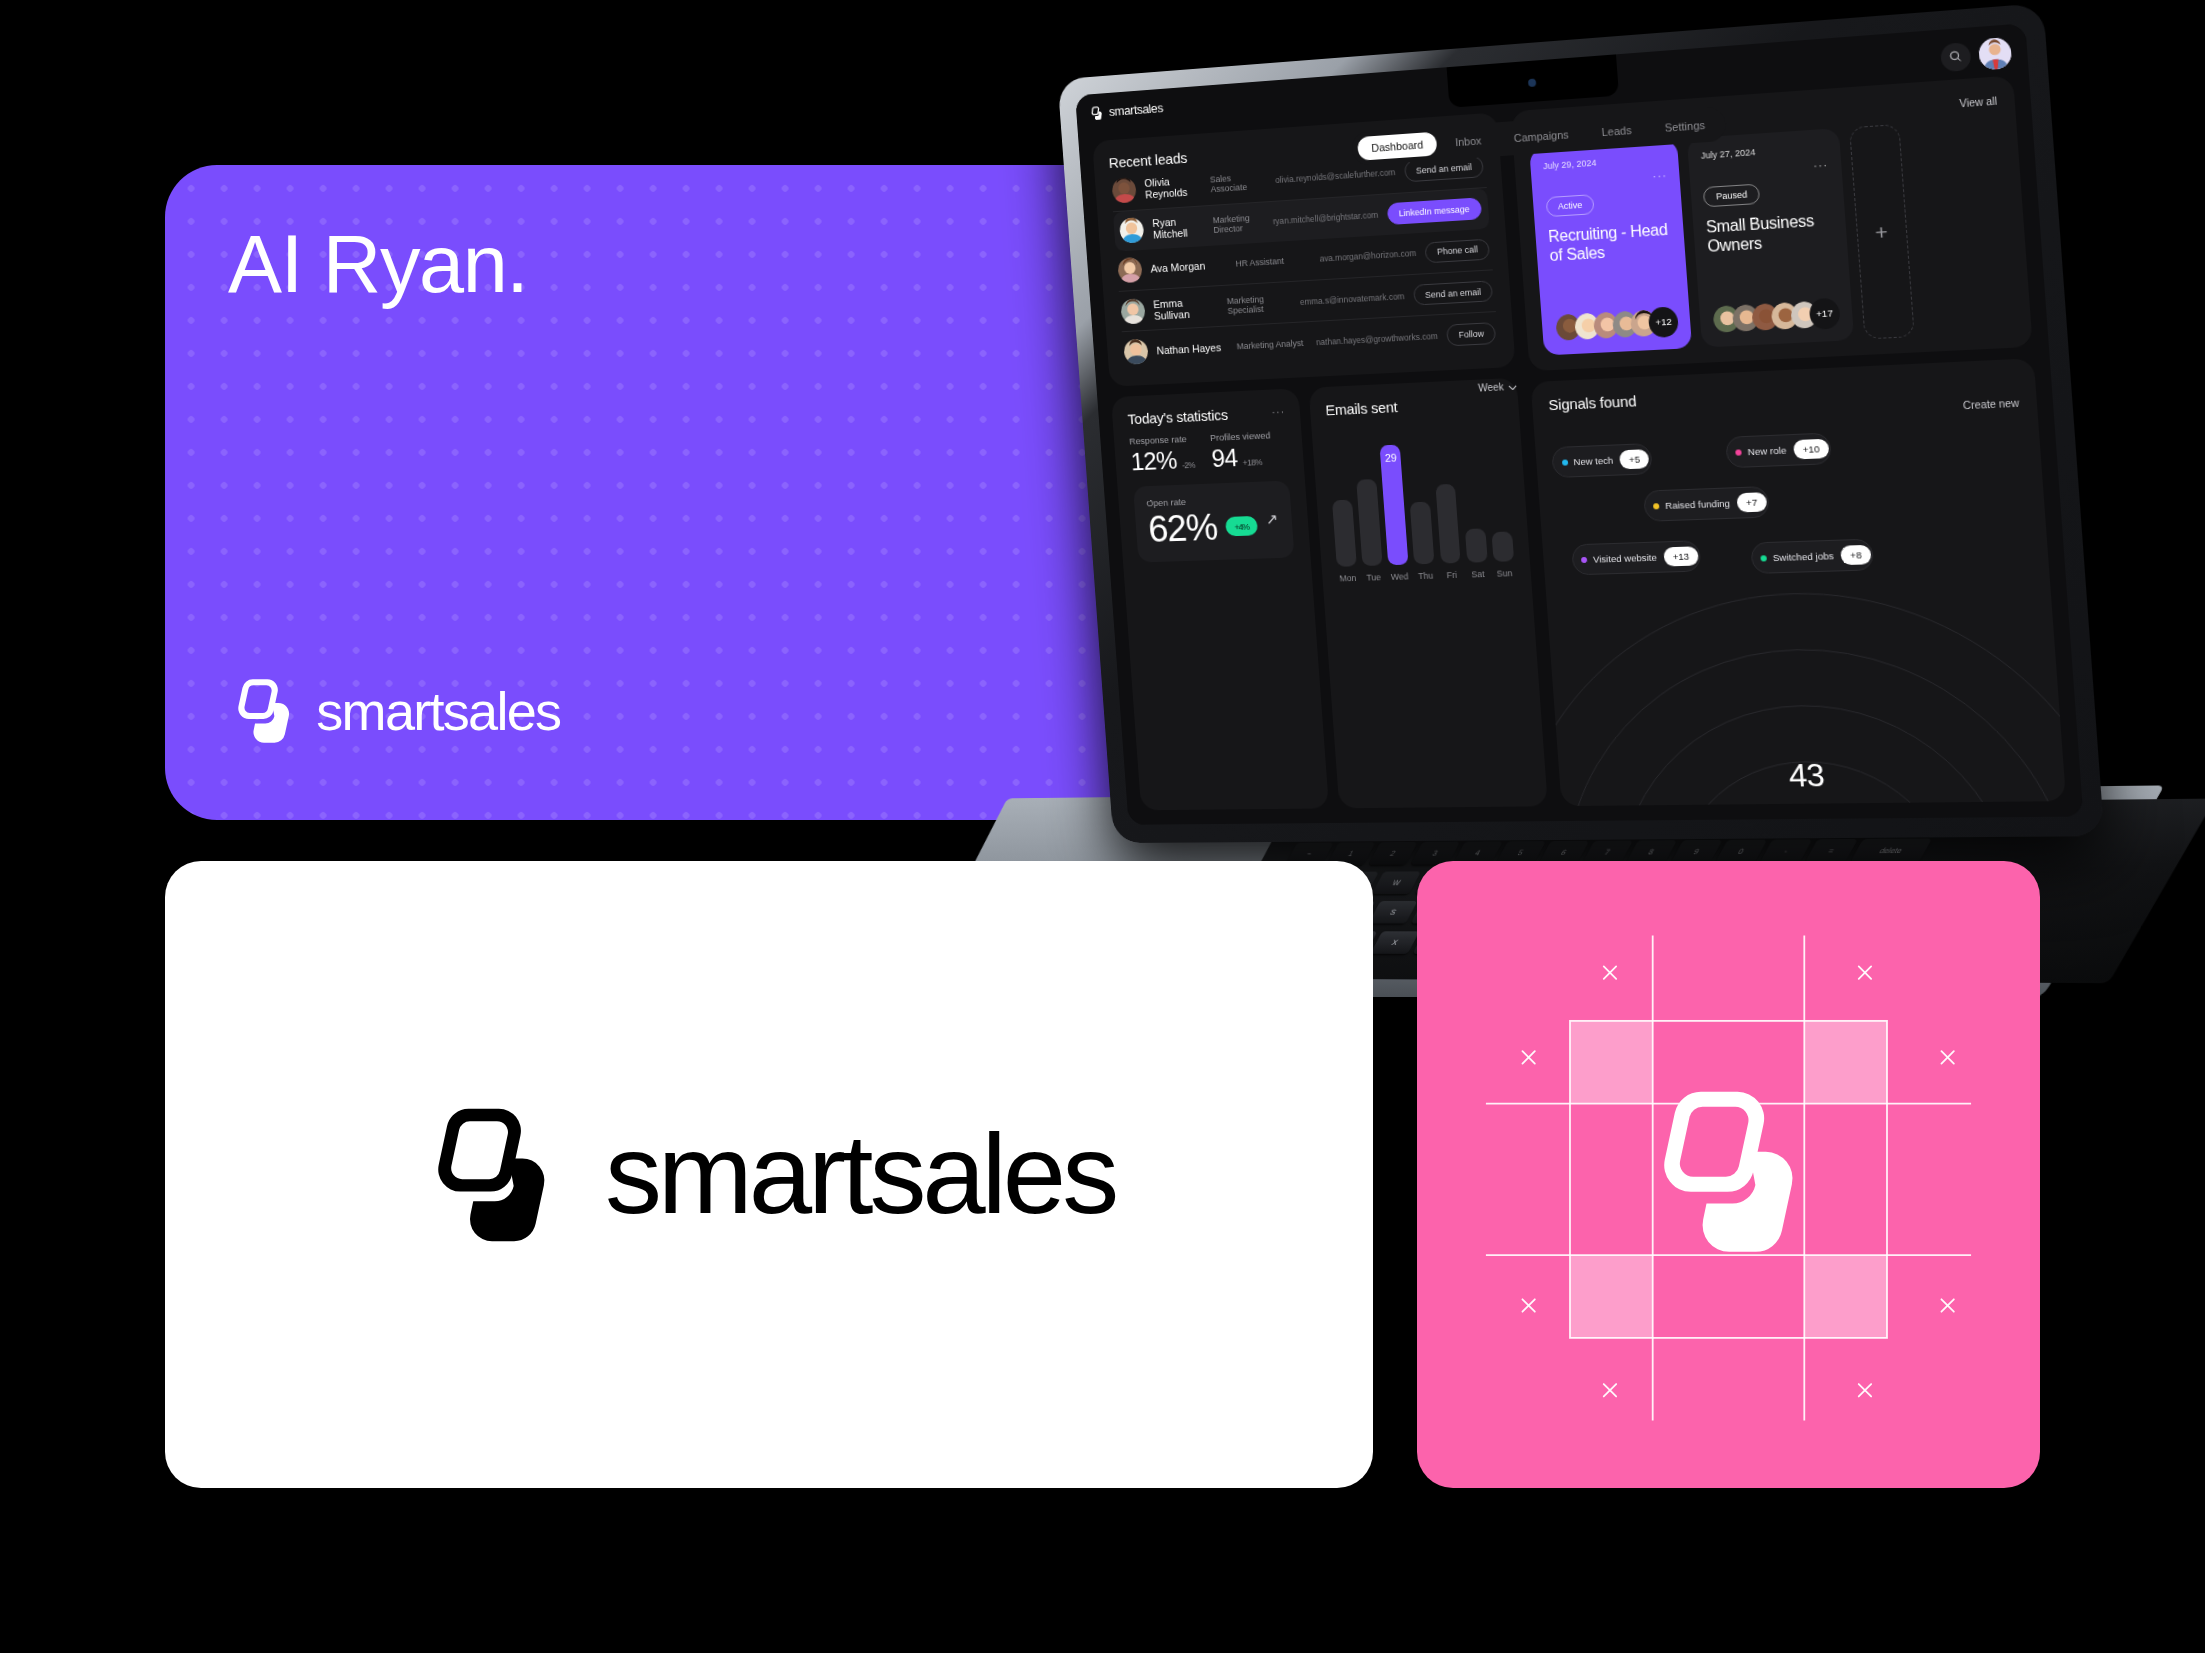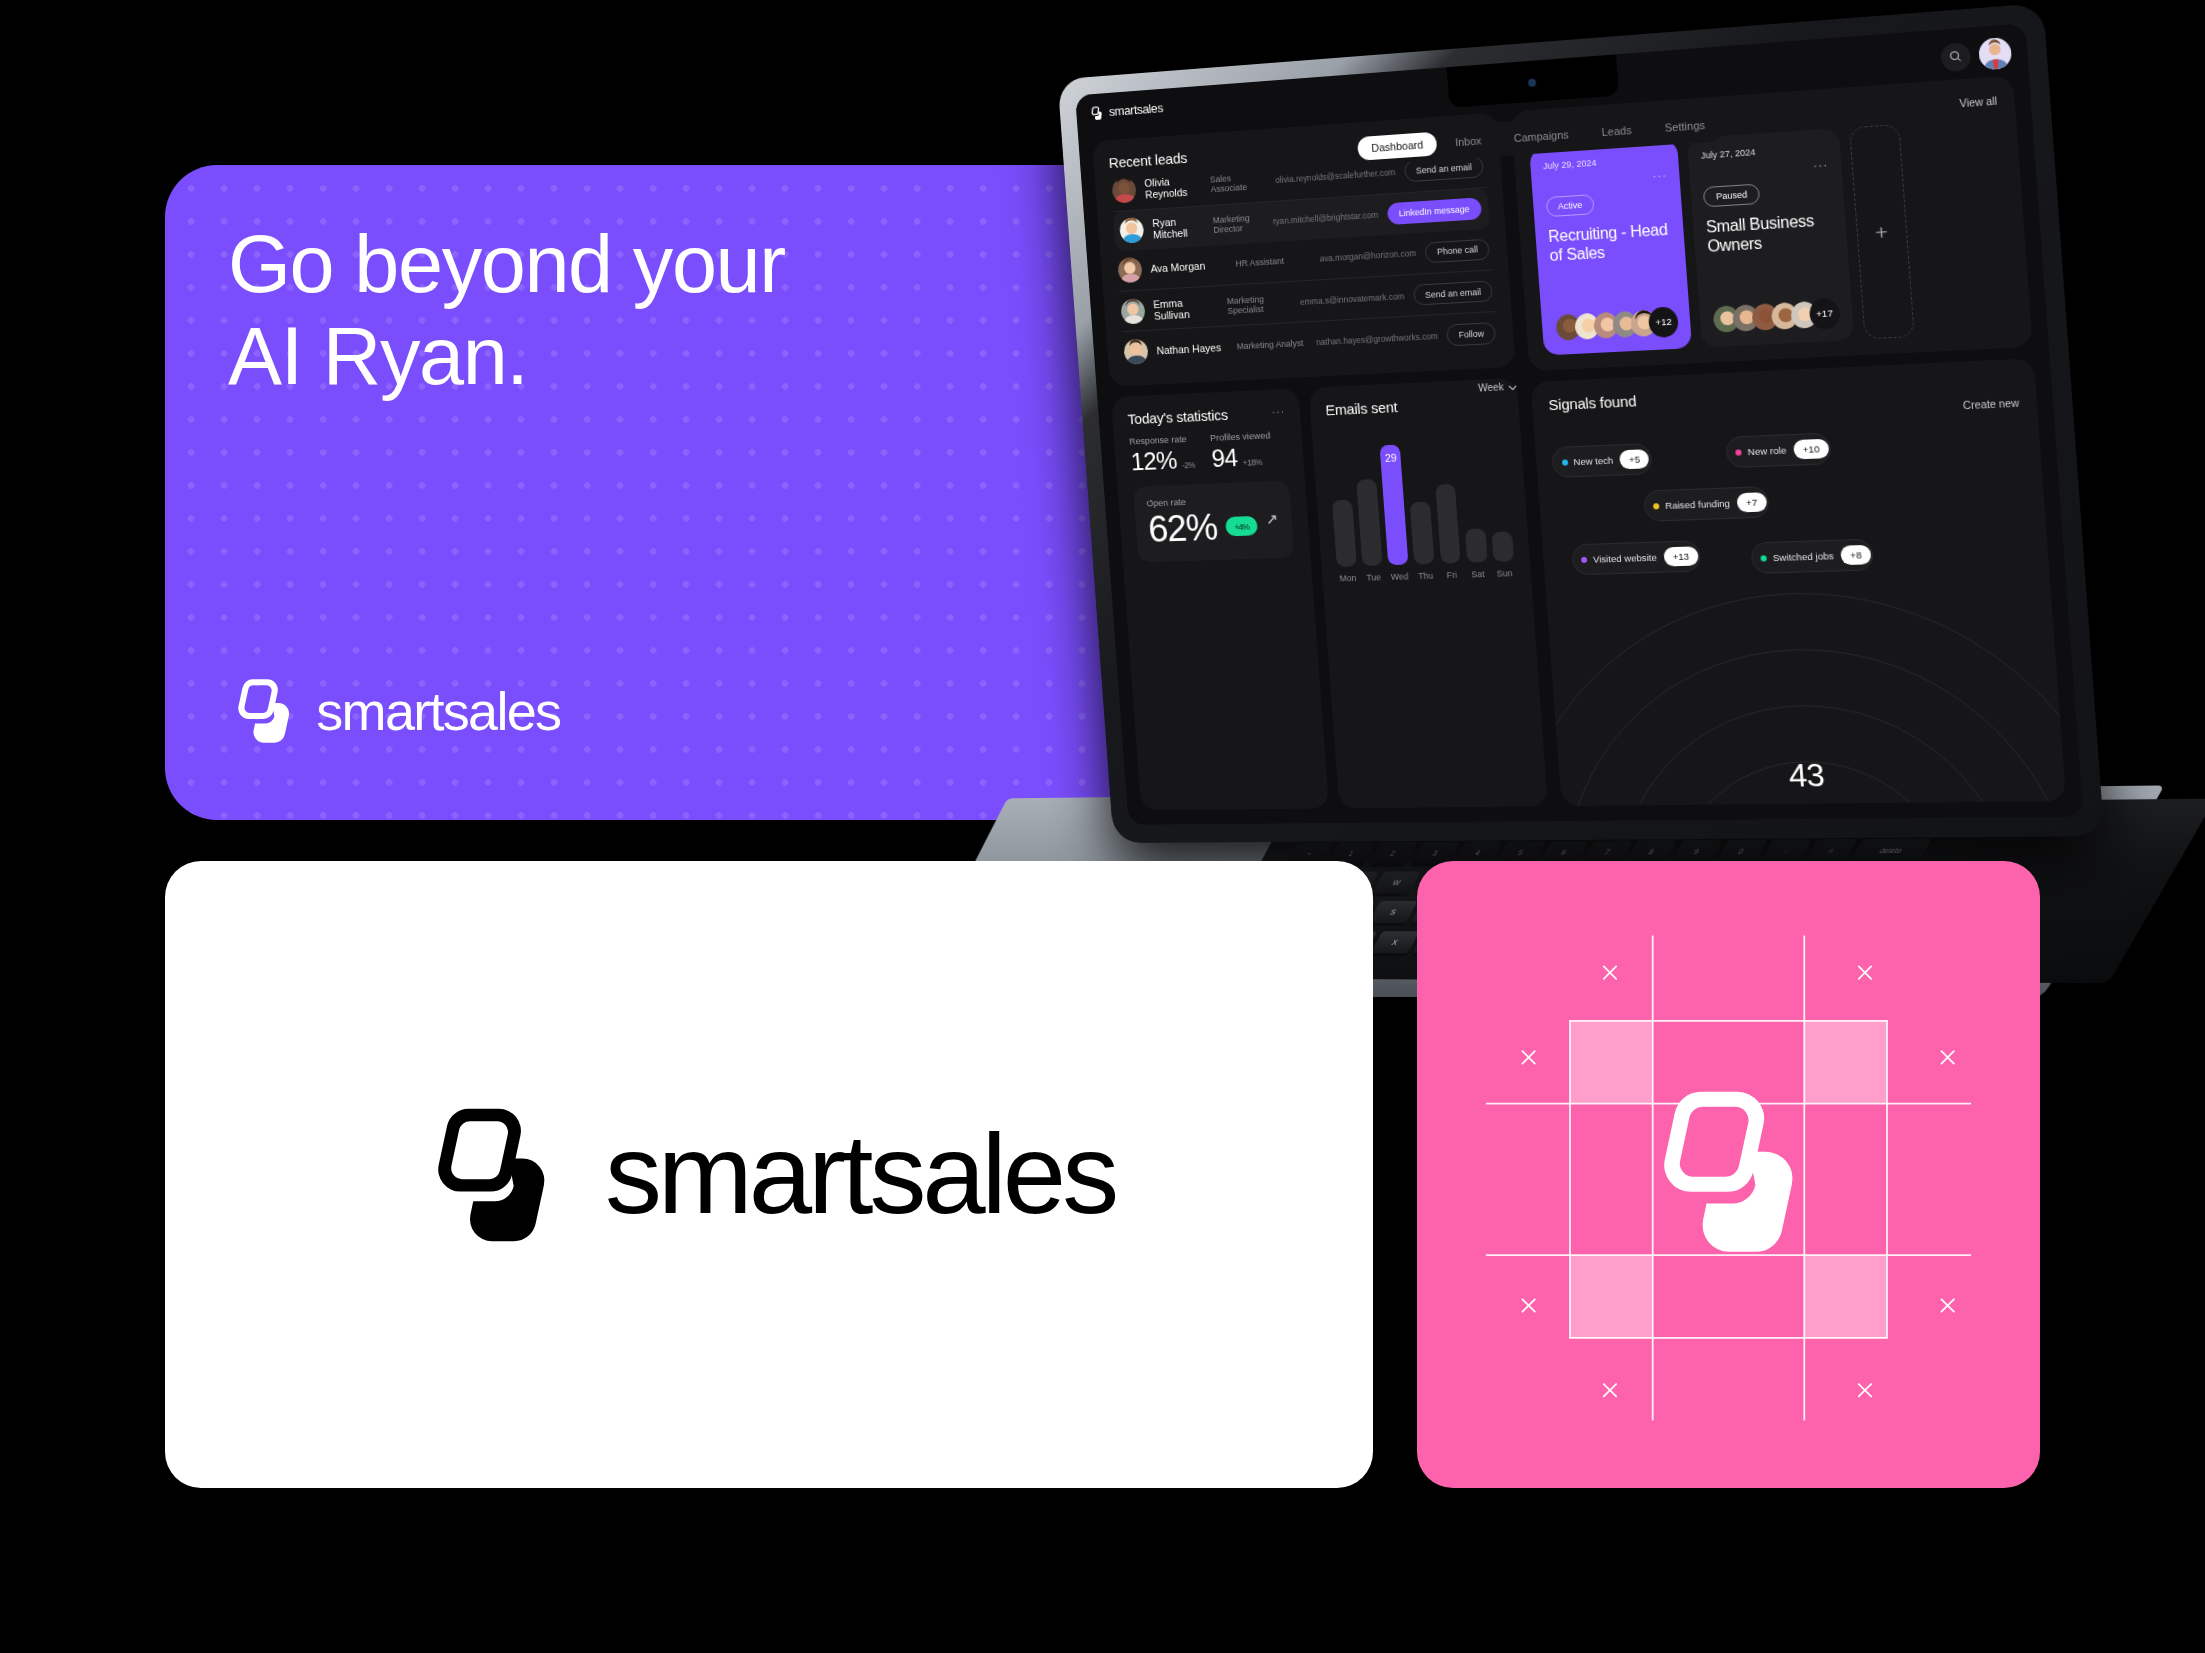--- a/index.html
+++ b/index.html
@@ -235,21 +235,20 @@
   .grid-box { position:absolute; inset:0; }
 </style>
 </head>
 <body>
 
 <div class="stage">
 
   <div class="hero">
     <div class="hero-dots"></div>
     <div class="hero-text">
-      <div>Go beyond your</div>
       <div>AI Ryan.</div>
     </div>
     <div class="hero-logo">
       <span class="mark">
         <svg viewBox="0 0 100 100" width="66" height="66" aria-hidden="true">
           <path d="M62 38 h10 a16 16 0 0 1 15.6 19.4 l-6 28 A16 16 0 0 1 66 98 H50 a16 16 0 0 1-15.6-19.4 l2-9.6 H52 a14 14 0 0 0 13.7-11.1 Z" fill="#ffffff"></path>
           <path d="M33 2 h22 a16 16 0 0 1 15.6 19.4 l-6 28 A16 16 0 0 1 49 62 H27 A16 16 0 0 1 11.4 42.6 l6-28 A16 16 0 0 1 33 2 Z
                    M34 11 a8 8 0 0 0-7.8 6.3 l-5.6 26 A8 8 0 0 0 28.4 53 H48 a8 8 0 0 0 7.8-6.3 l5.6-26 A8 8 0 0 0 53.6 11 Z" fill="#ffffff" fill-rule="evenodd"></path>
         </svg>
       </span>

